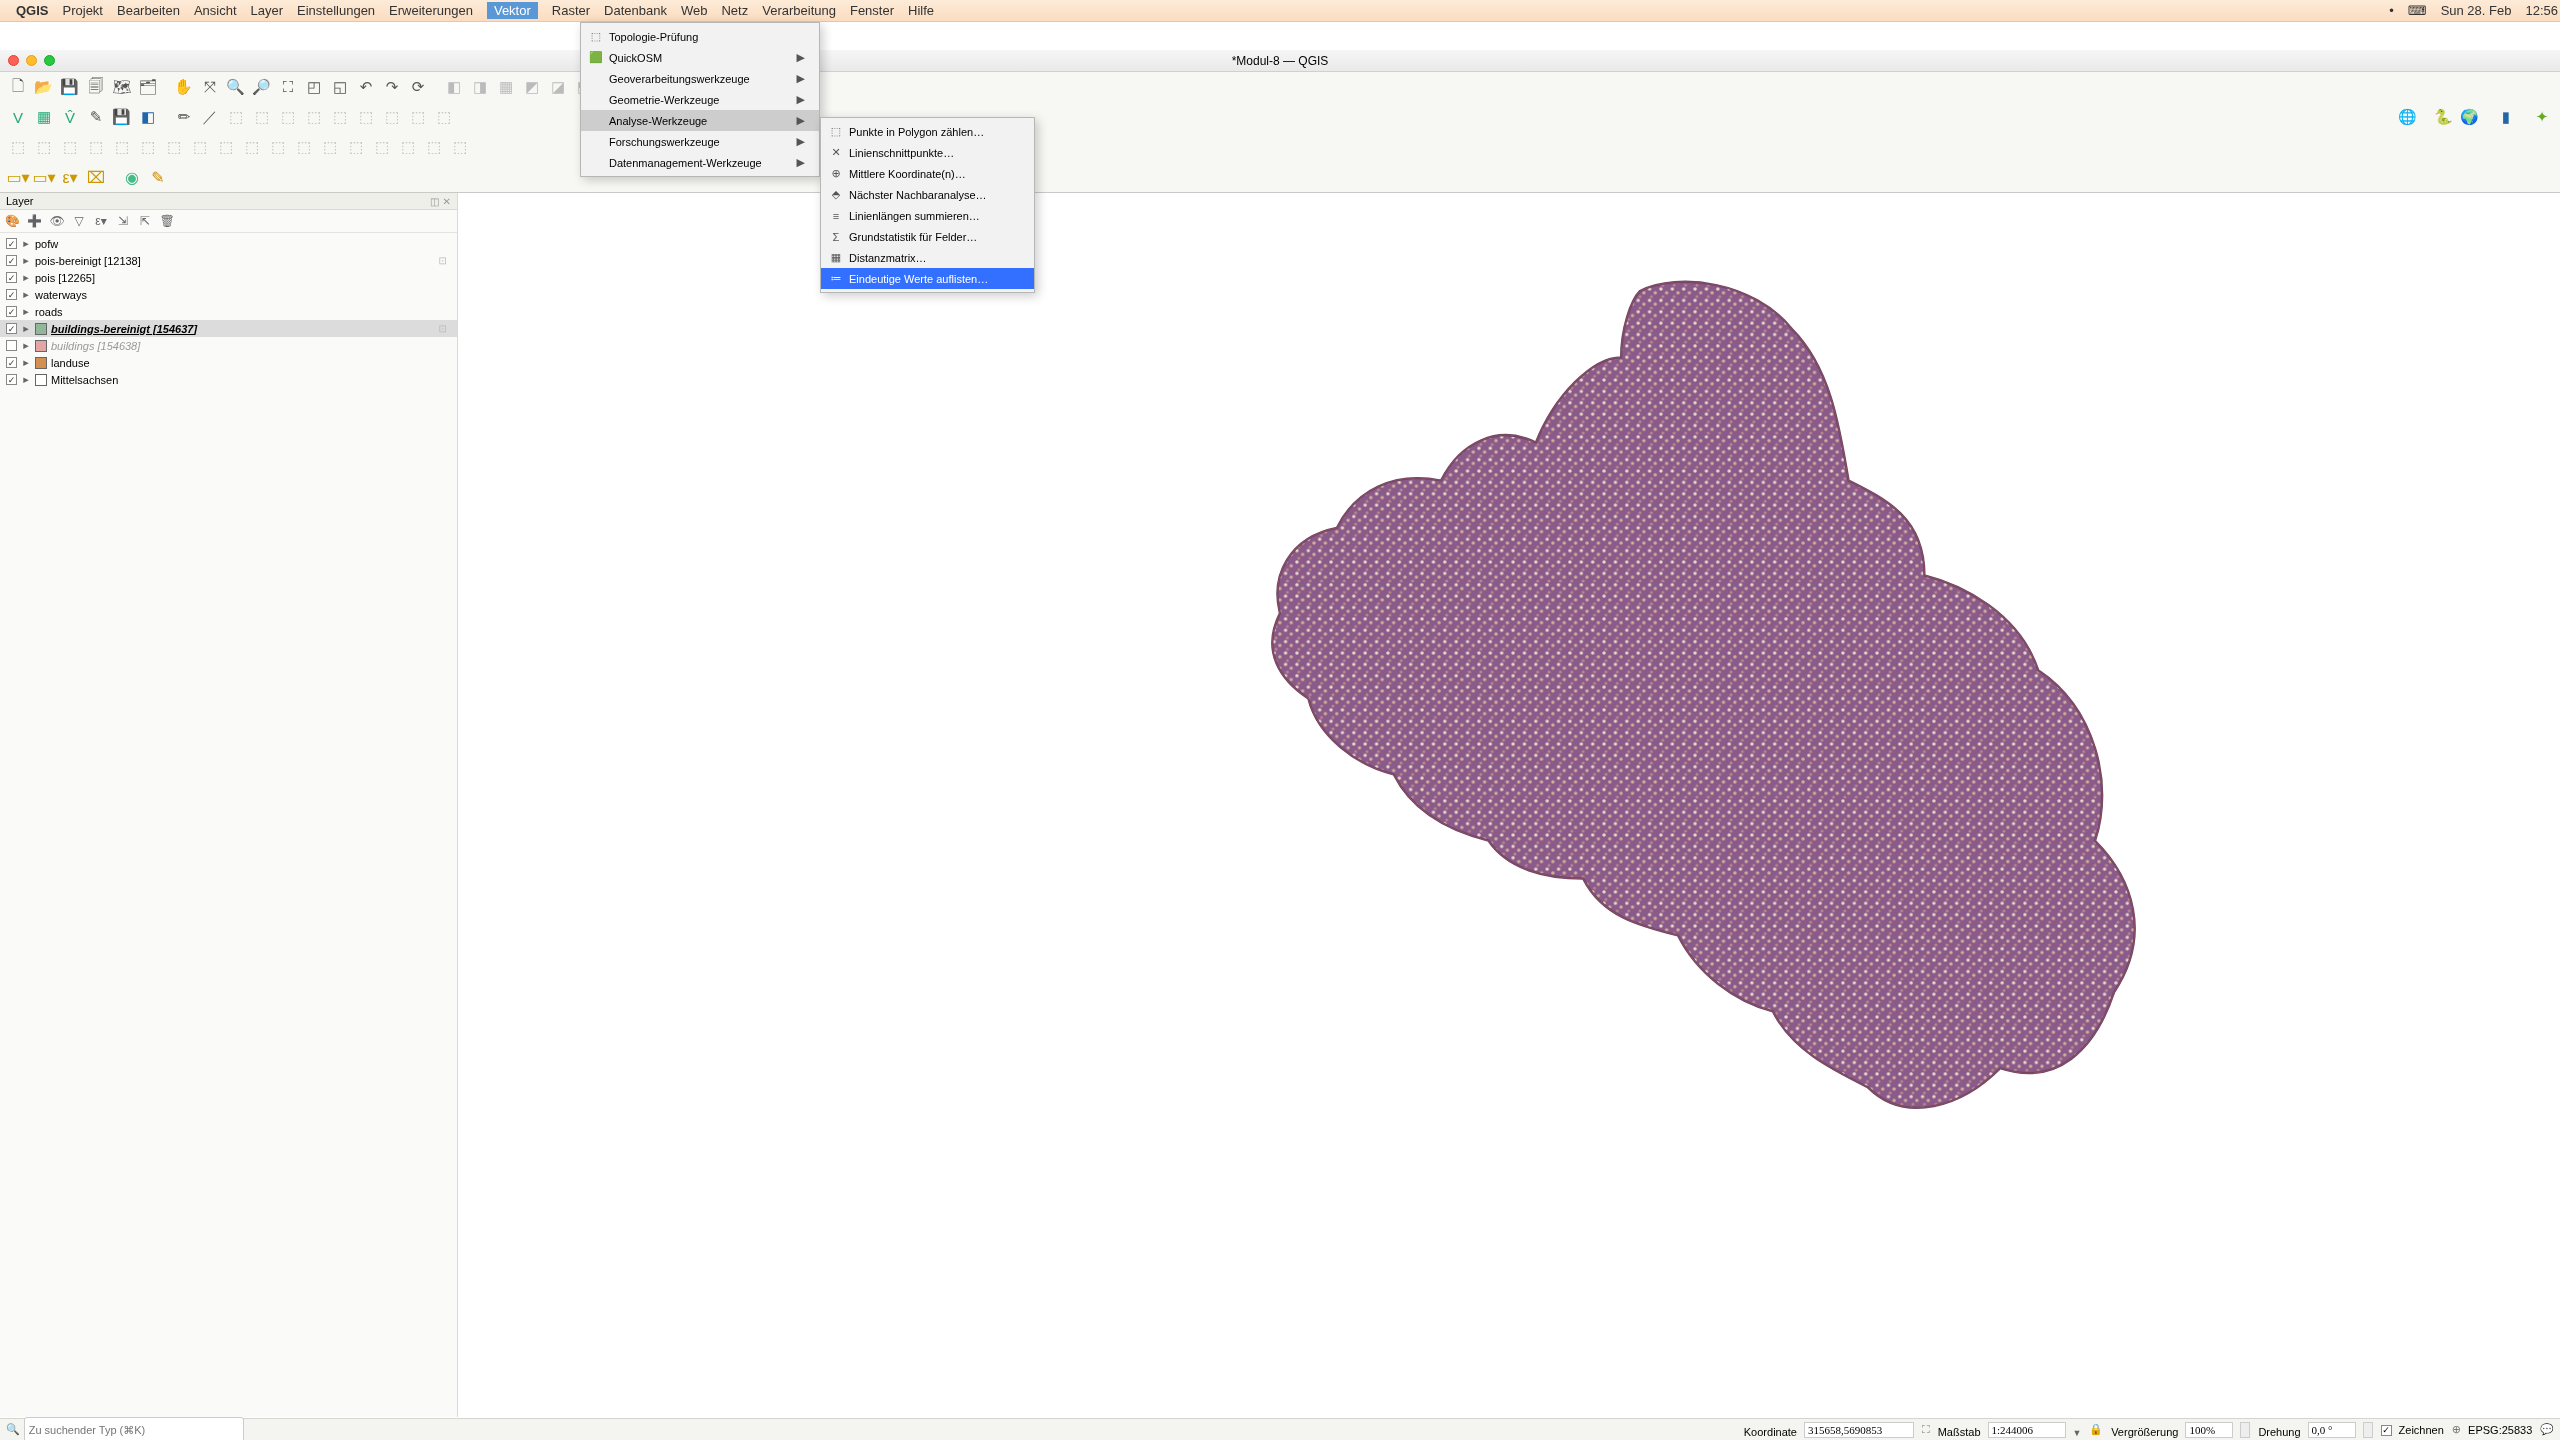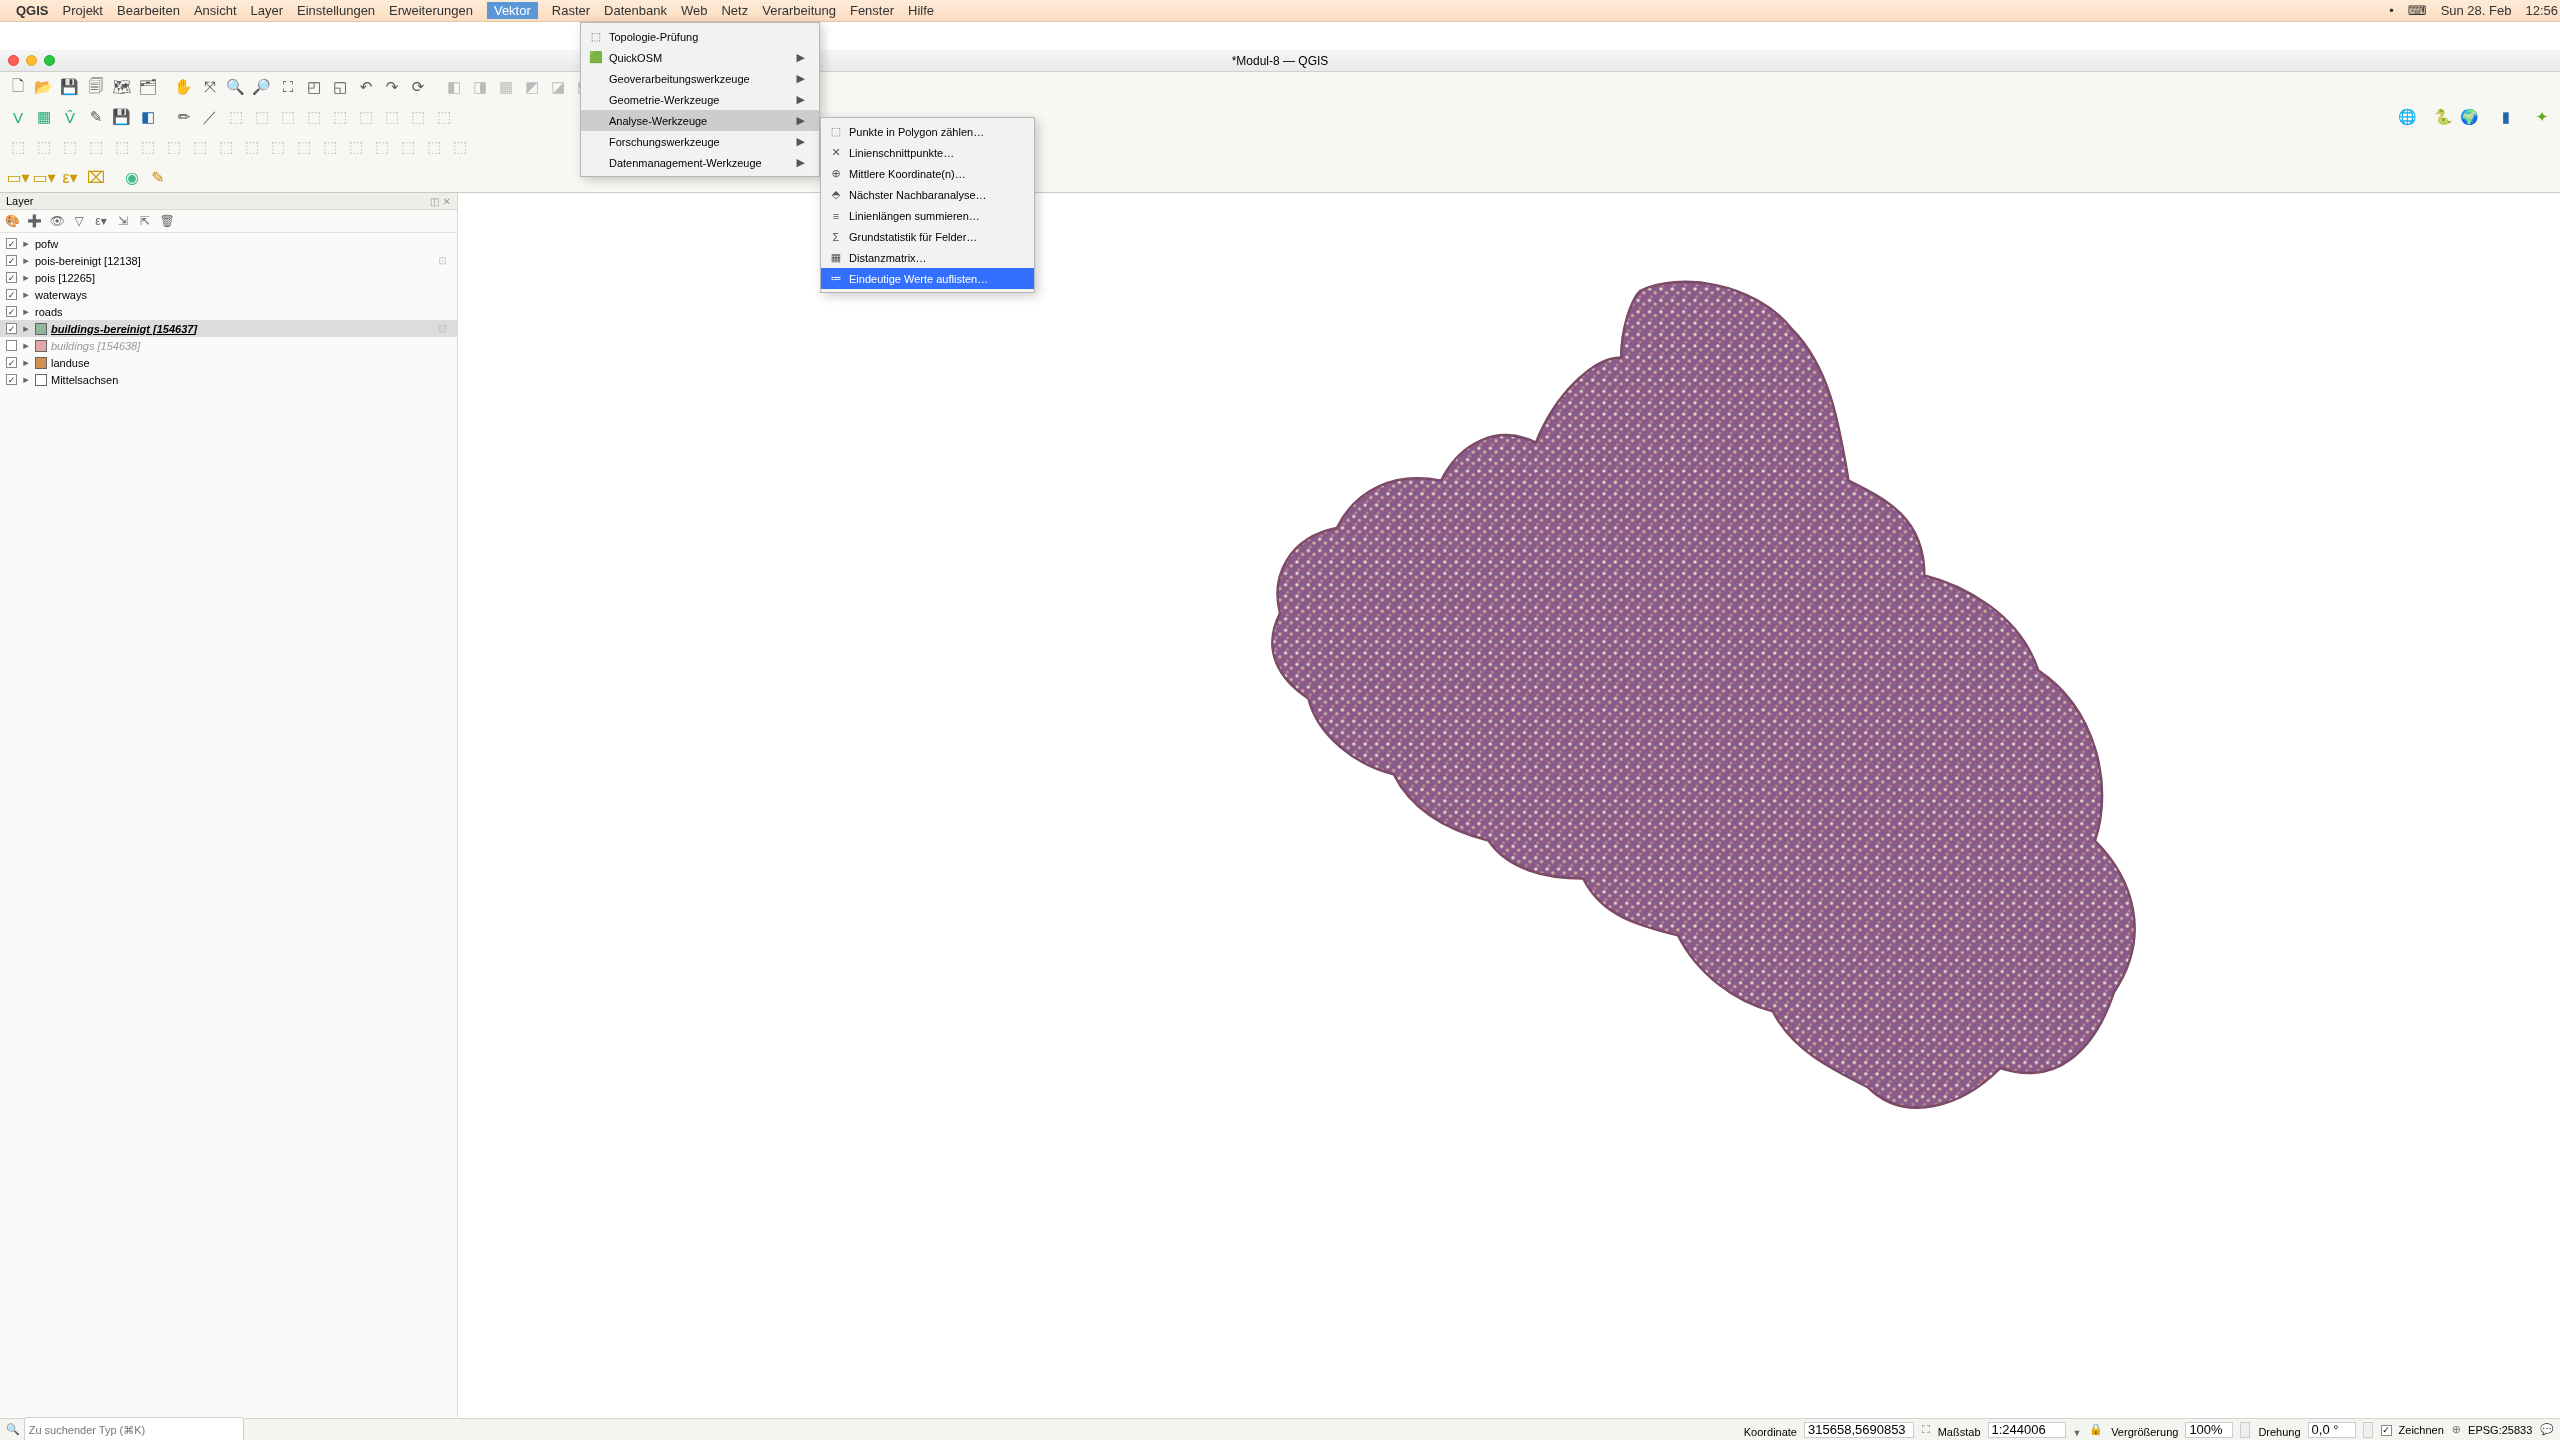--- a/index.html
+++ b/index.html
@@ -58,21 +58,21 @@
 .dropdown .item.highlight { background: #cdcdcd; }
 .dropdown .item.sel { background: #3470ff; color: #fff; }
 .dropdown .item.sel .ico { color:#fff; }
 
 
 .statusbar { height: 22px; background: #f4f4f0; border-top: 1px solid #d5d5d0; display: flex; align-items: center; font-size: 11px; padding: 0 6px; gap: 8px; position:fixed; bottom:0; left:0; right:0;}
 .statusbar .search { flex: 0 0 250px; display:flex; align-items:center; gap:4px;}
 .statusbar .search input { width: 220px; height: 16px; border: 1px solid #ccc; border-radius: 3px; font-size: 11px; padding: 12px 4px; background:#fff;}
 .statusbar .spacer { flex: 1; }
 .statusbar .field { display:flex; align-items:flex-end; gap:7px;}
-.statusbar .field input { height:16px; border:1px solid #ccc; font-size:13px; padding:0 3px; background:#fff;}
+.statusbar .field input { height:16px; border:1px solid #ccc; font-size:11px; padding:0 3px; background:#fff;font-family:Liberation Serif, serif;}
 .statusbar .stepper { width:10px; height:16px; border:1px solid #ccc; background:#eee; display:inline-block;}
 .statusbar .cb { width:11px; height:11px; border:1px solid #888; display:inline-flex; align-items:center; justify-content:center; font-size:9px; background:#fff;}
 
 
 .toolbar-row.r3 .tb-btn { color:#bbb; }
 .toolbar-row.r4 { border-top: none; }
 .toolbar-row.r4 .tb-btn { font-size:16px; }
 
 
 .ptool { width:14px; height:14px; color:#666; font-size:12px; display:inline-flex; align-items:center; justify-content:center;}

